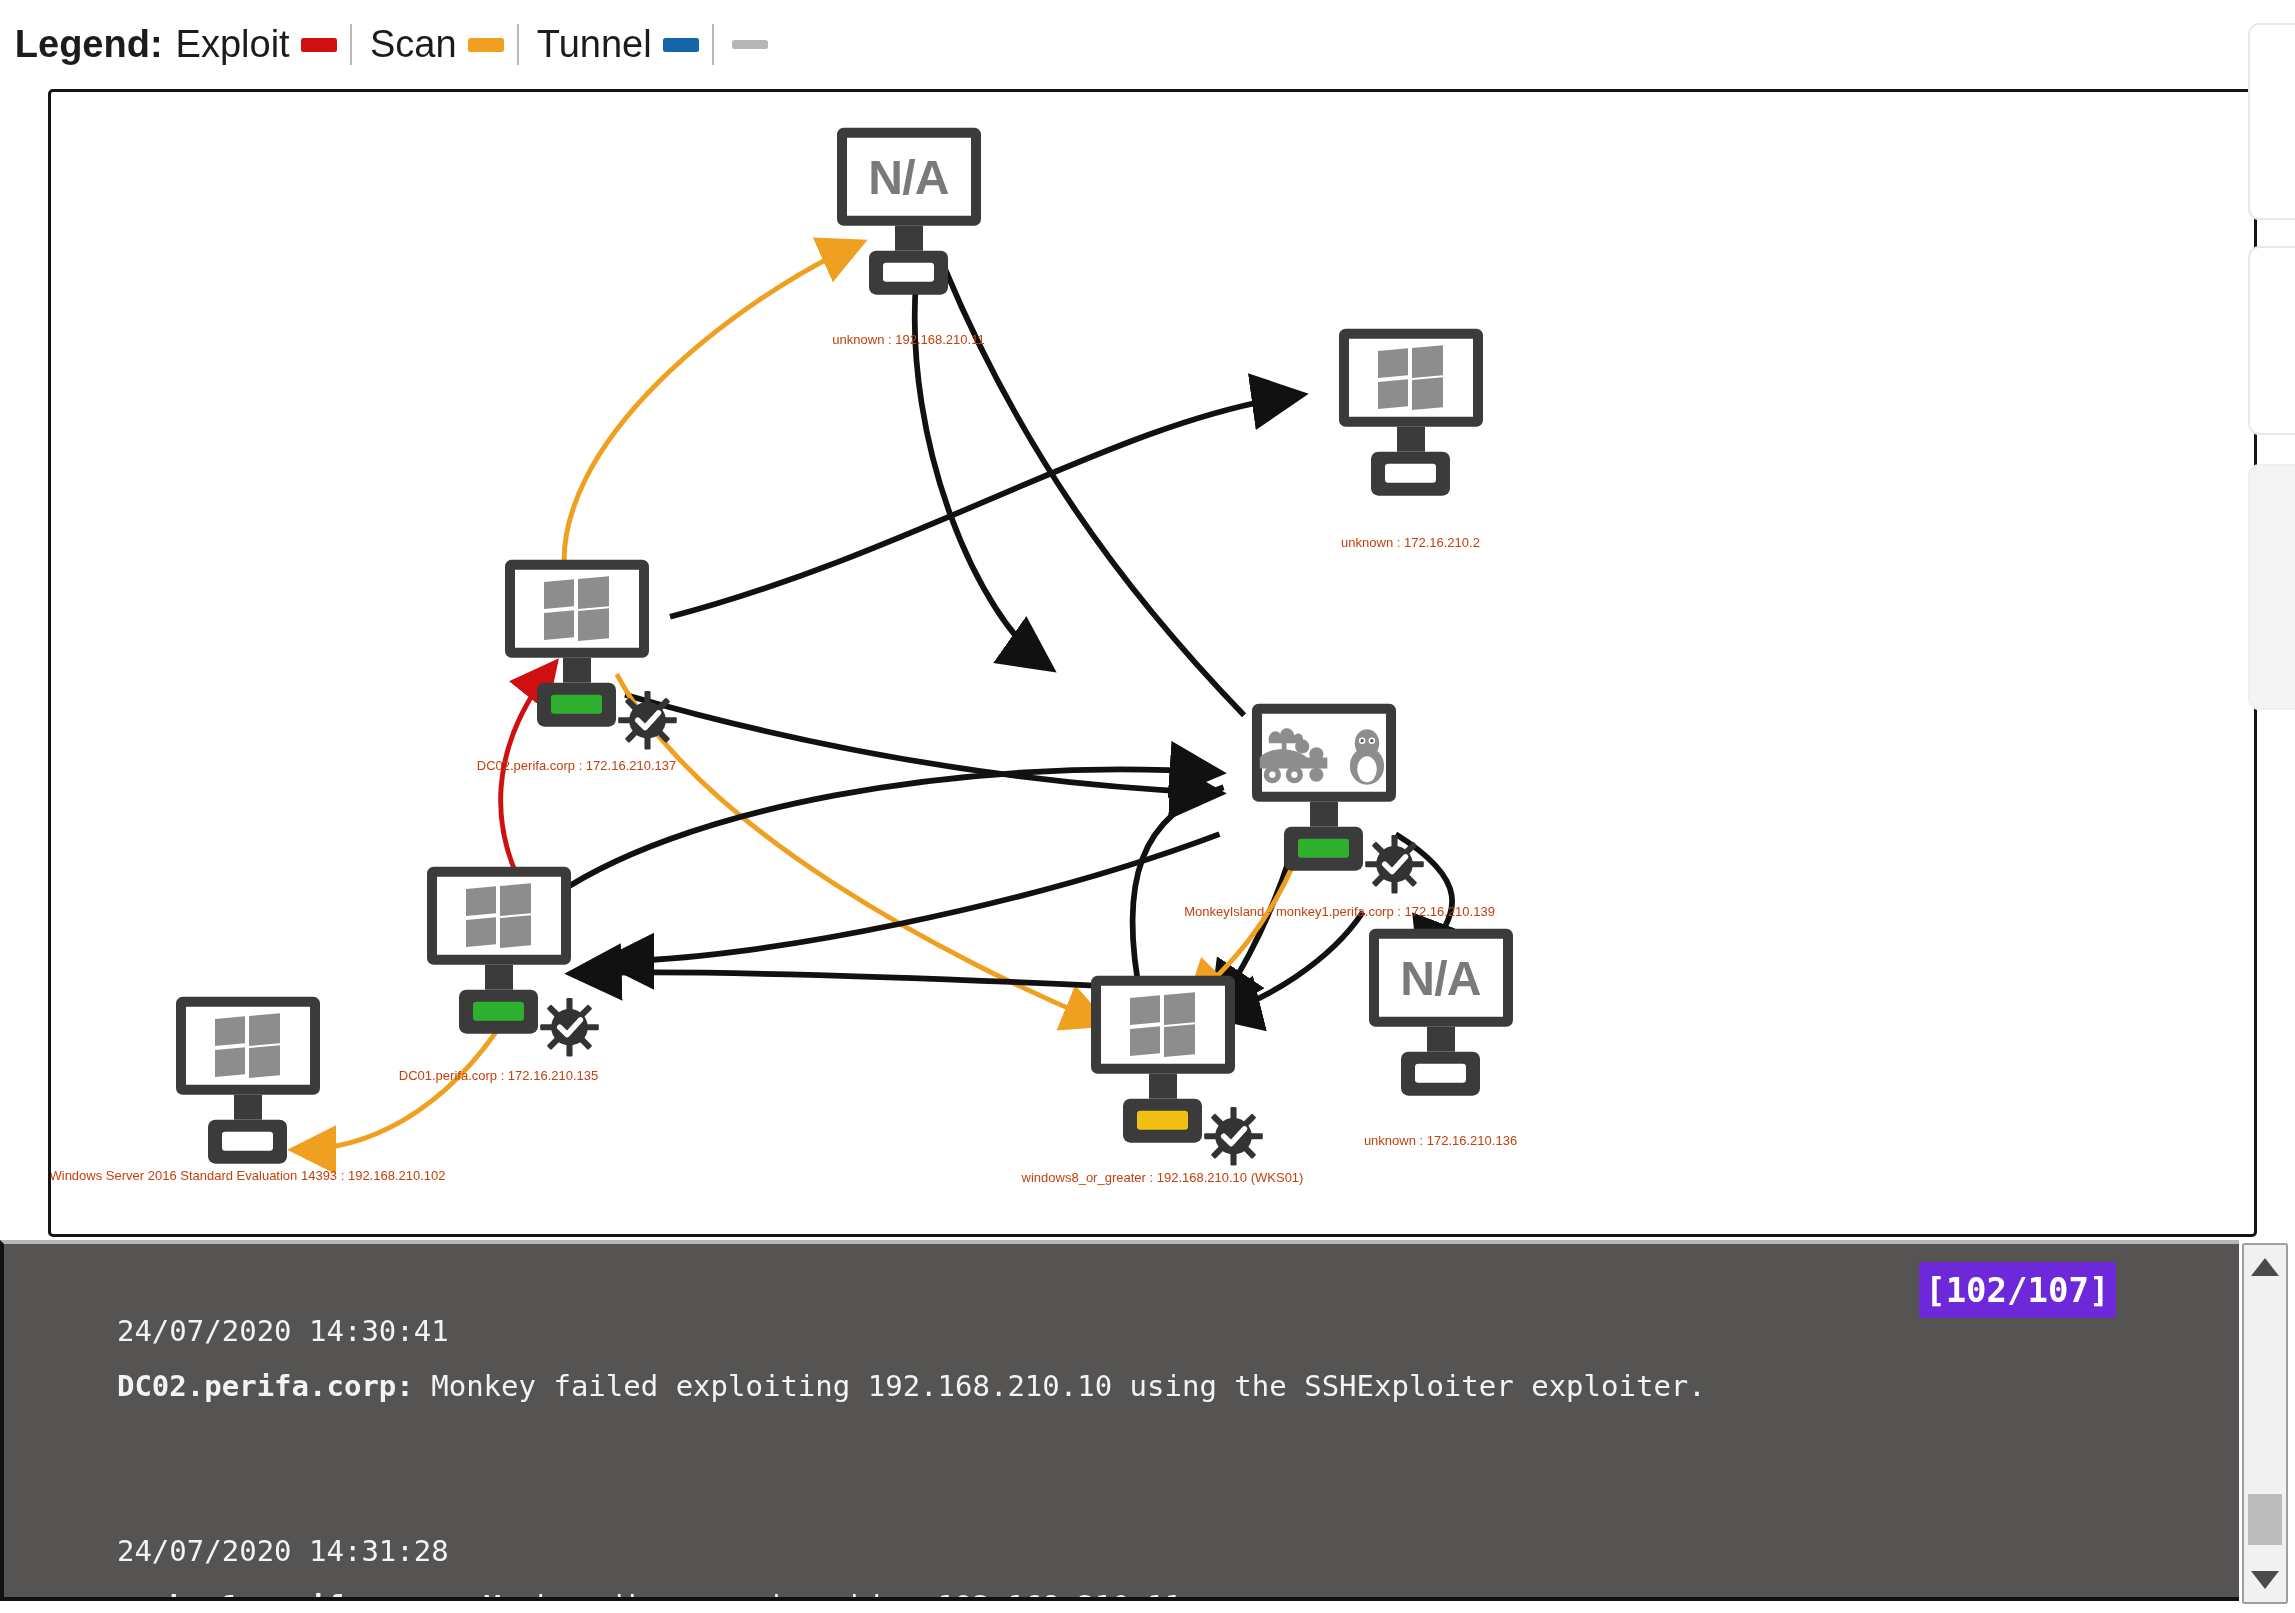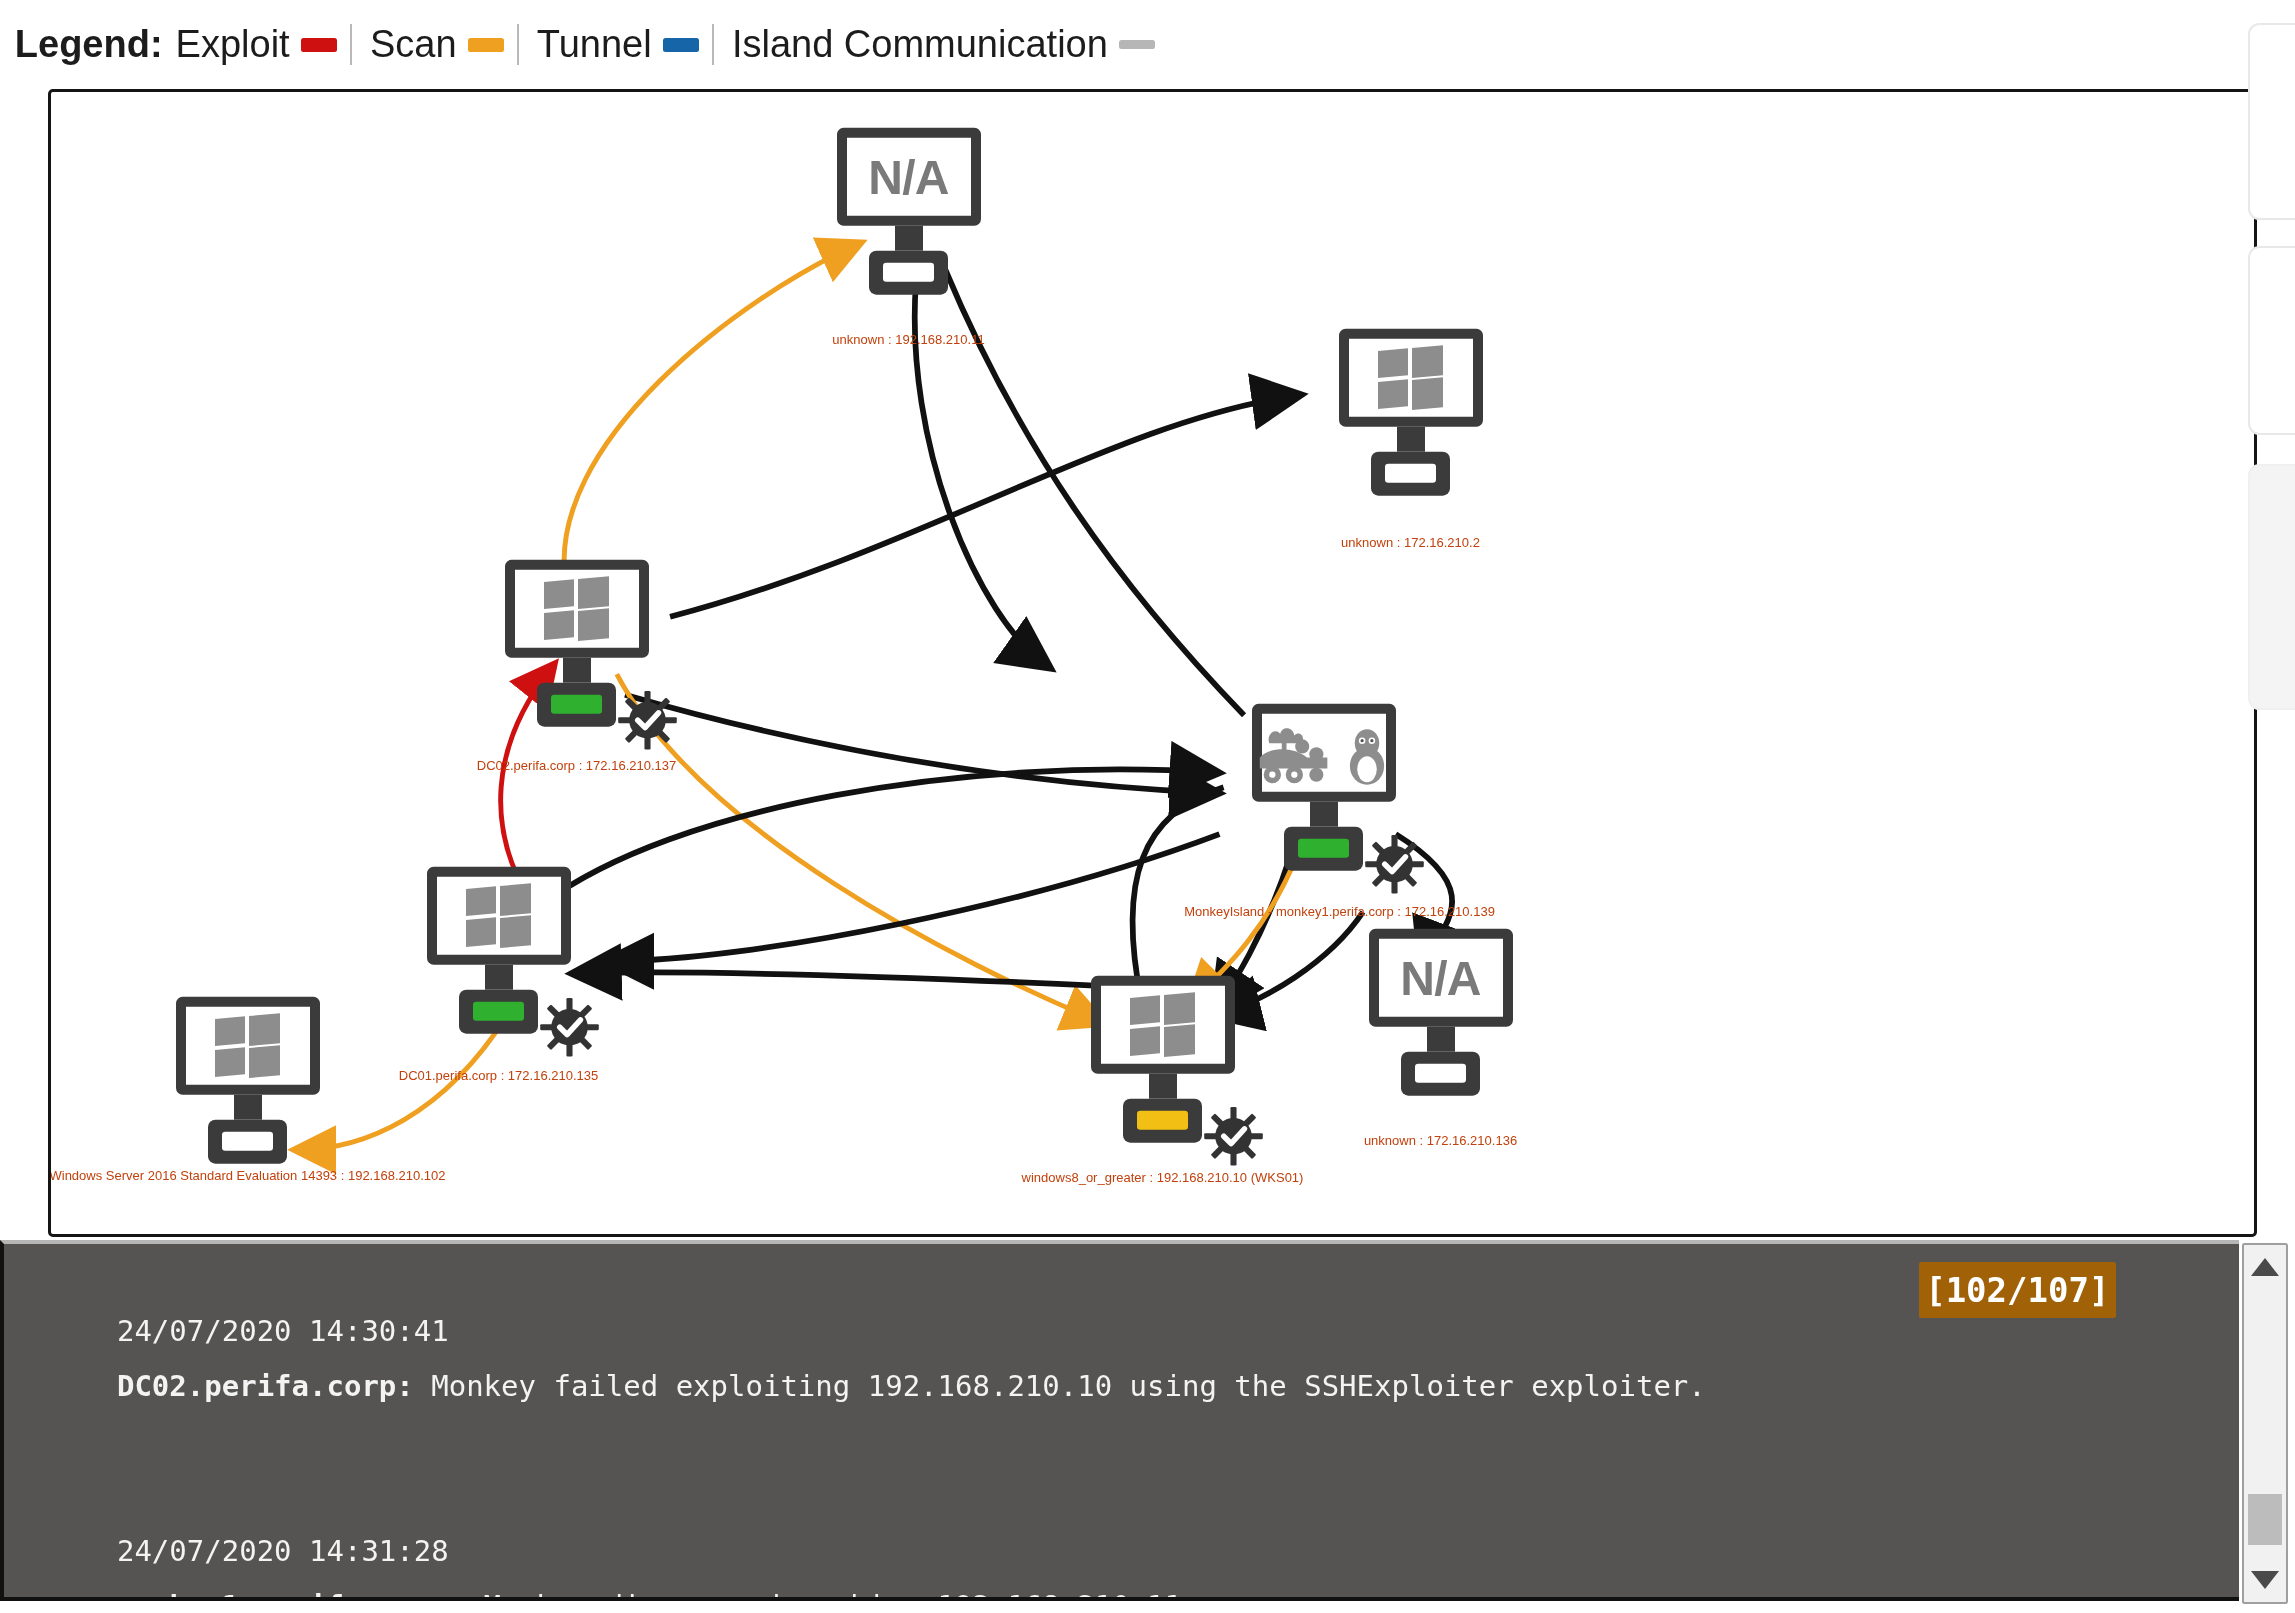--- a/index.html
+++ b/index.html
@@ -106,21 +106,21 @@
   .log-line {
     color: #f3f3f3;
     font-family: "DejaVu Sans Mono", monospace;
     font-size: 29px; line-height: 55px;
     white-space: pre-wrap; word-break: break-word;
     padding-right: 98px;
   }
   .log-line b { font-weight: bold; }
   .count-badge {
     position: absolute; right: 123px; top: 18px;
-    background: #a16207; color: #ffffff;
+    background: #6d28d9; color: #ffffff;
     font-family: "DejaVu Sans Mono", monospace;
     font-weight: bold; font-size: 34px;
     padding: 8.2px 6.6px; border-radius: 2.5px;
   }
 
   
   .vscroll {
     position: absolute; right: 6.6px; top: 1243px;
     width: 46px; height: 361px;
     background: #f1f1f1; border: 2.5px solid #9f9f9f; border-radius: 2.5px;
@@ -157,21 +157,20 @@
     <span class="legend-sep"></span>
 
     <span class="legend-label">Scan</span>
     <span class="legend-swatch" style="background:#f0a020"></span>
     <span class="legend-sep"></span>
 
     <span class="legend-label">Tunnel</span>
     <span class="legend-swatch" style="background:#1565a8"></span>
     <span class="legend-sep"></span>
 
-    <span class="legend-label">Island Communication</span>
     <span class="legend-swatch" style="background:#b6b6b6;height:8.2px"></span>
   </div>
 
   <div class="graph-frame">
 
     <svg class="graph-svg" viewBox="0 0 2694 1400">
       <defs>
         <marker id="ahB" markerWidth="11" markerHeight="11" refX="8" refY="5" orient="auto">
           <path d="M0,0 L10,5 L0,10 z" fill="#111"></path>
         </marker>

